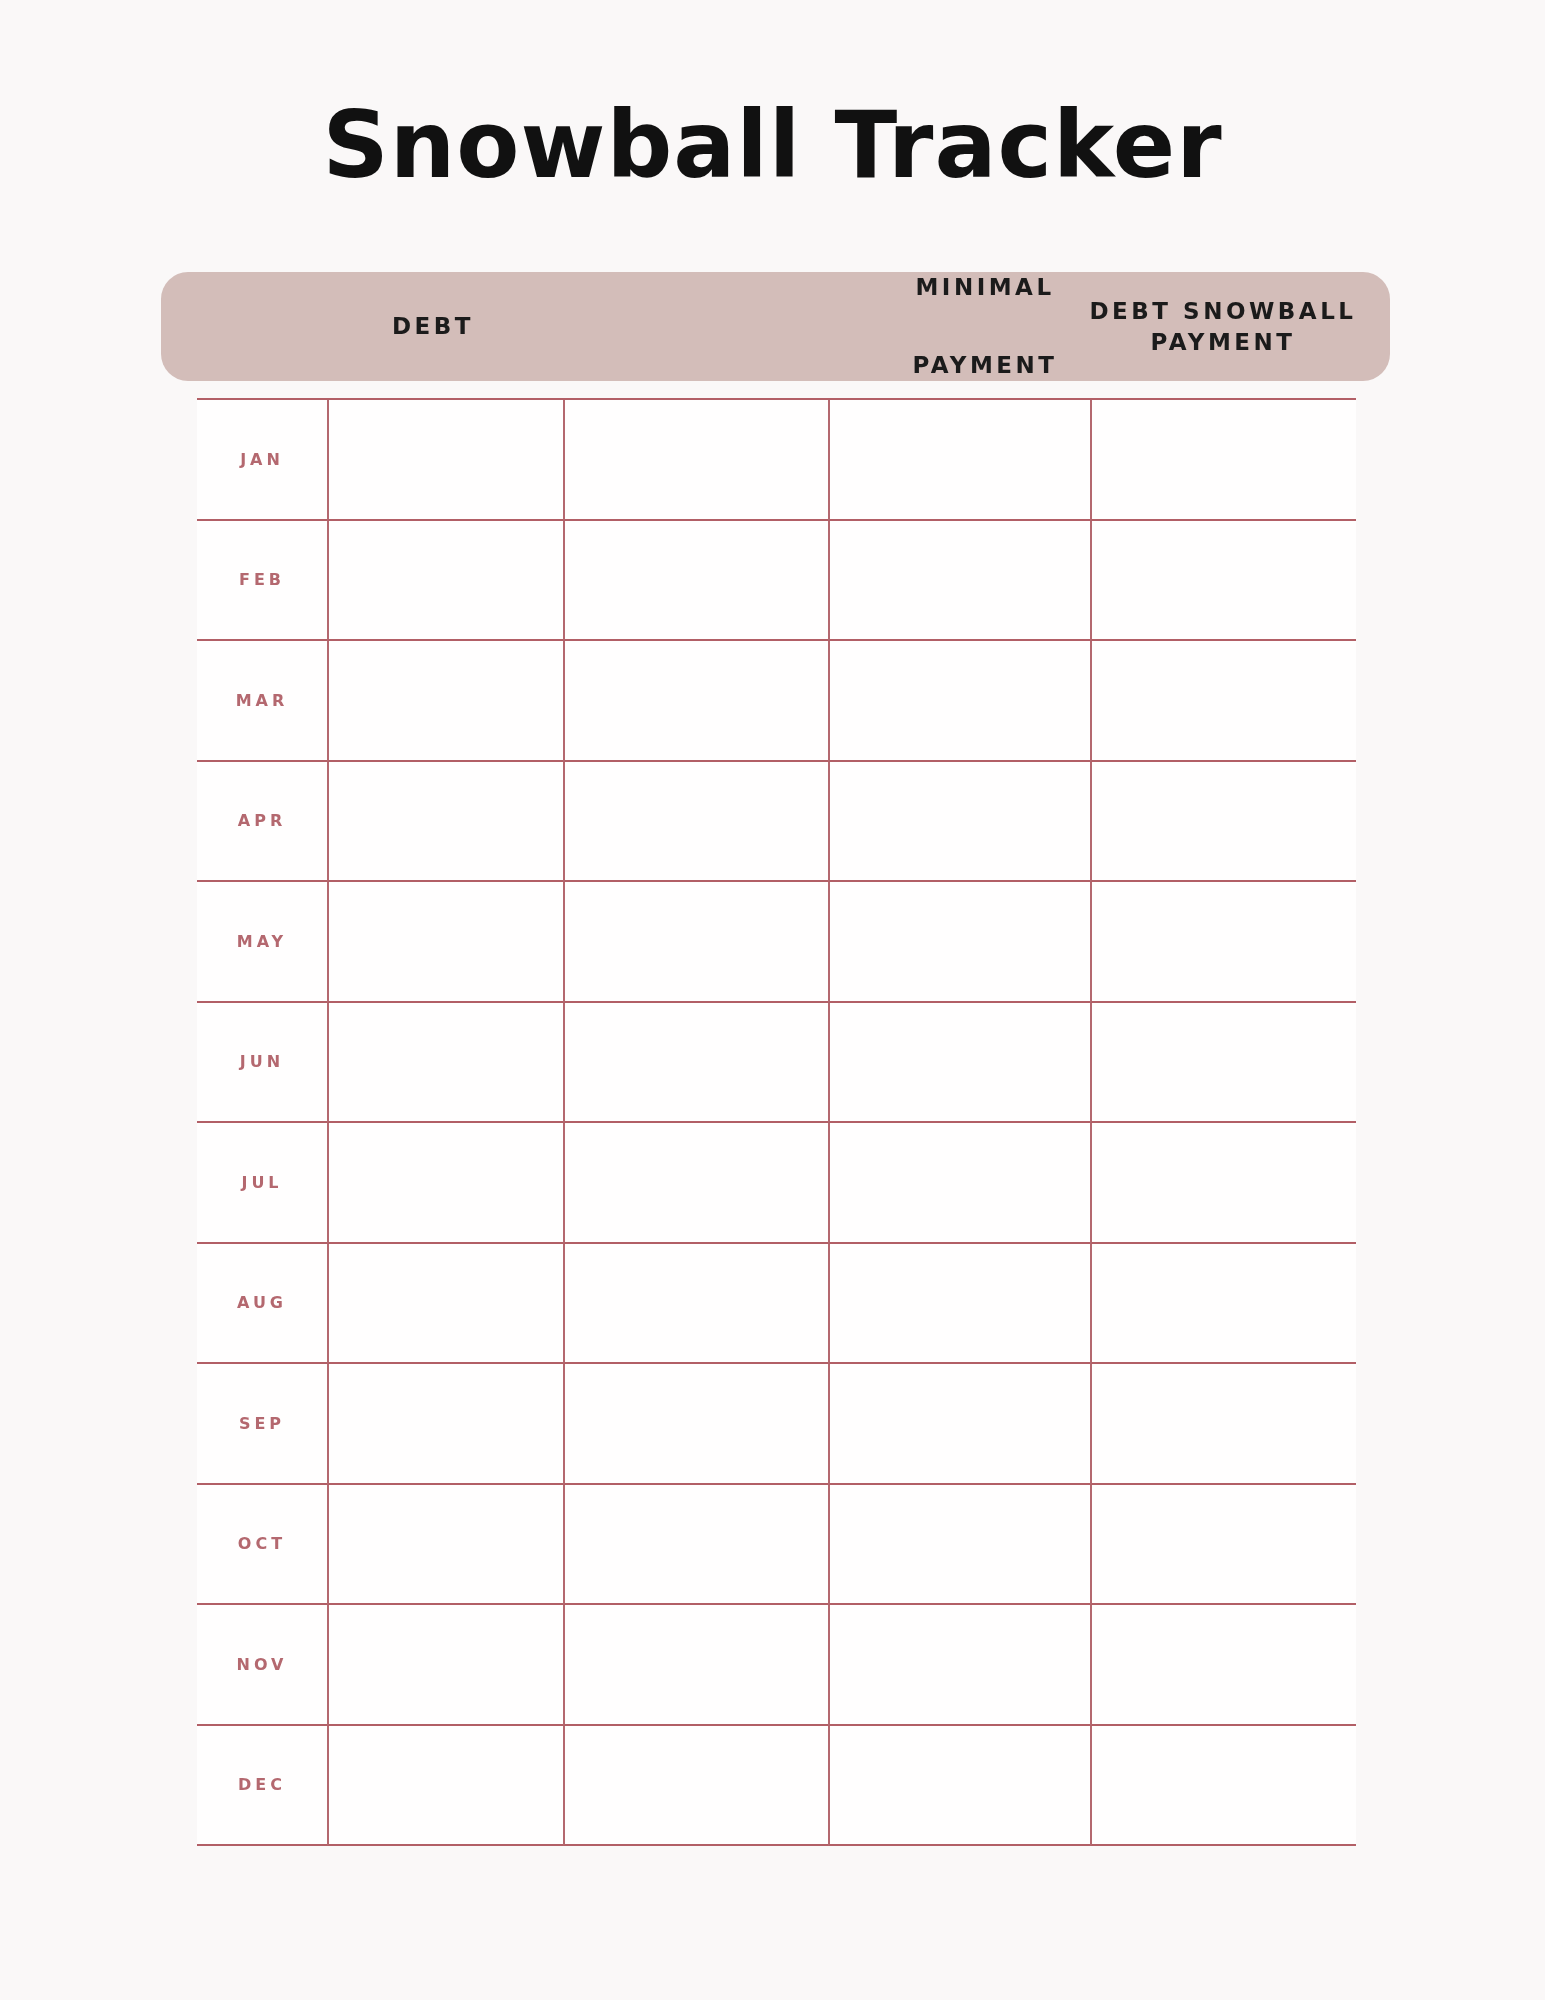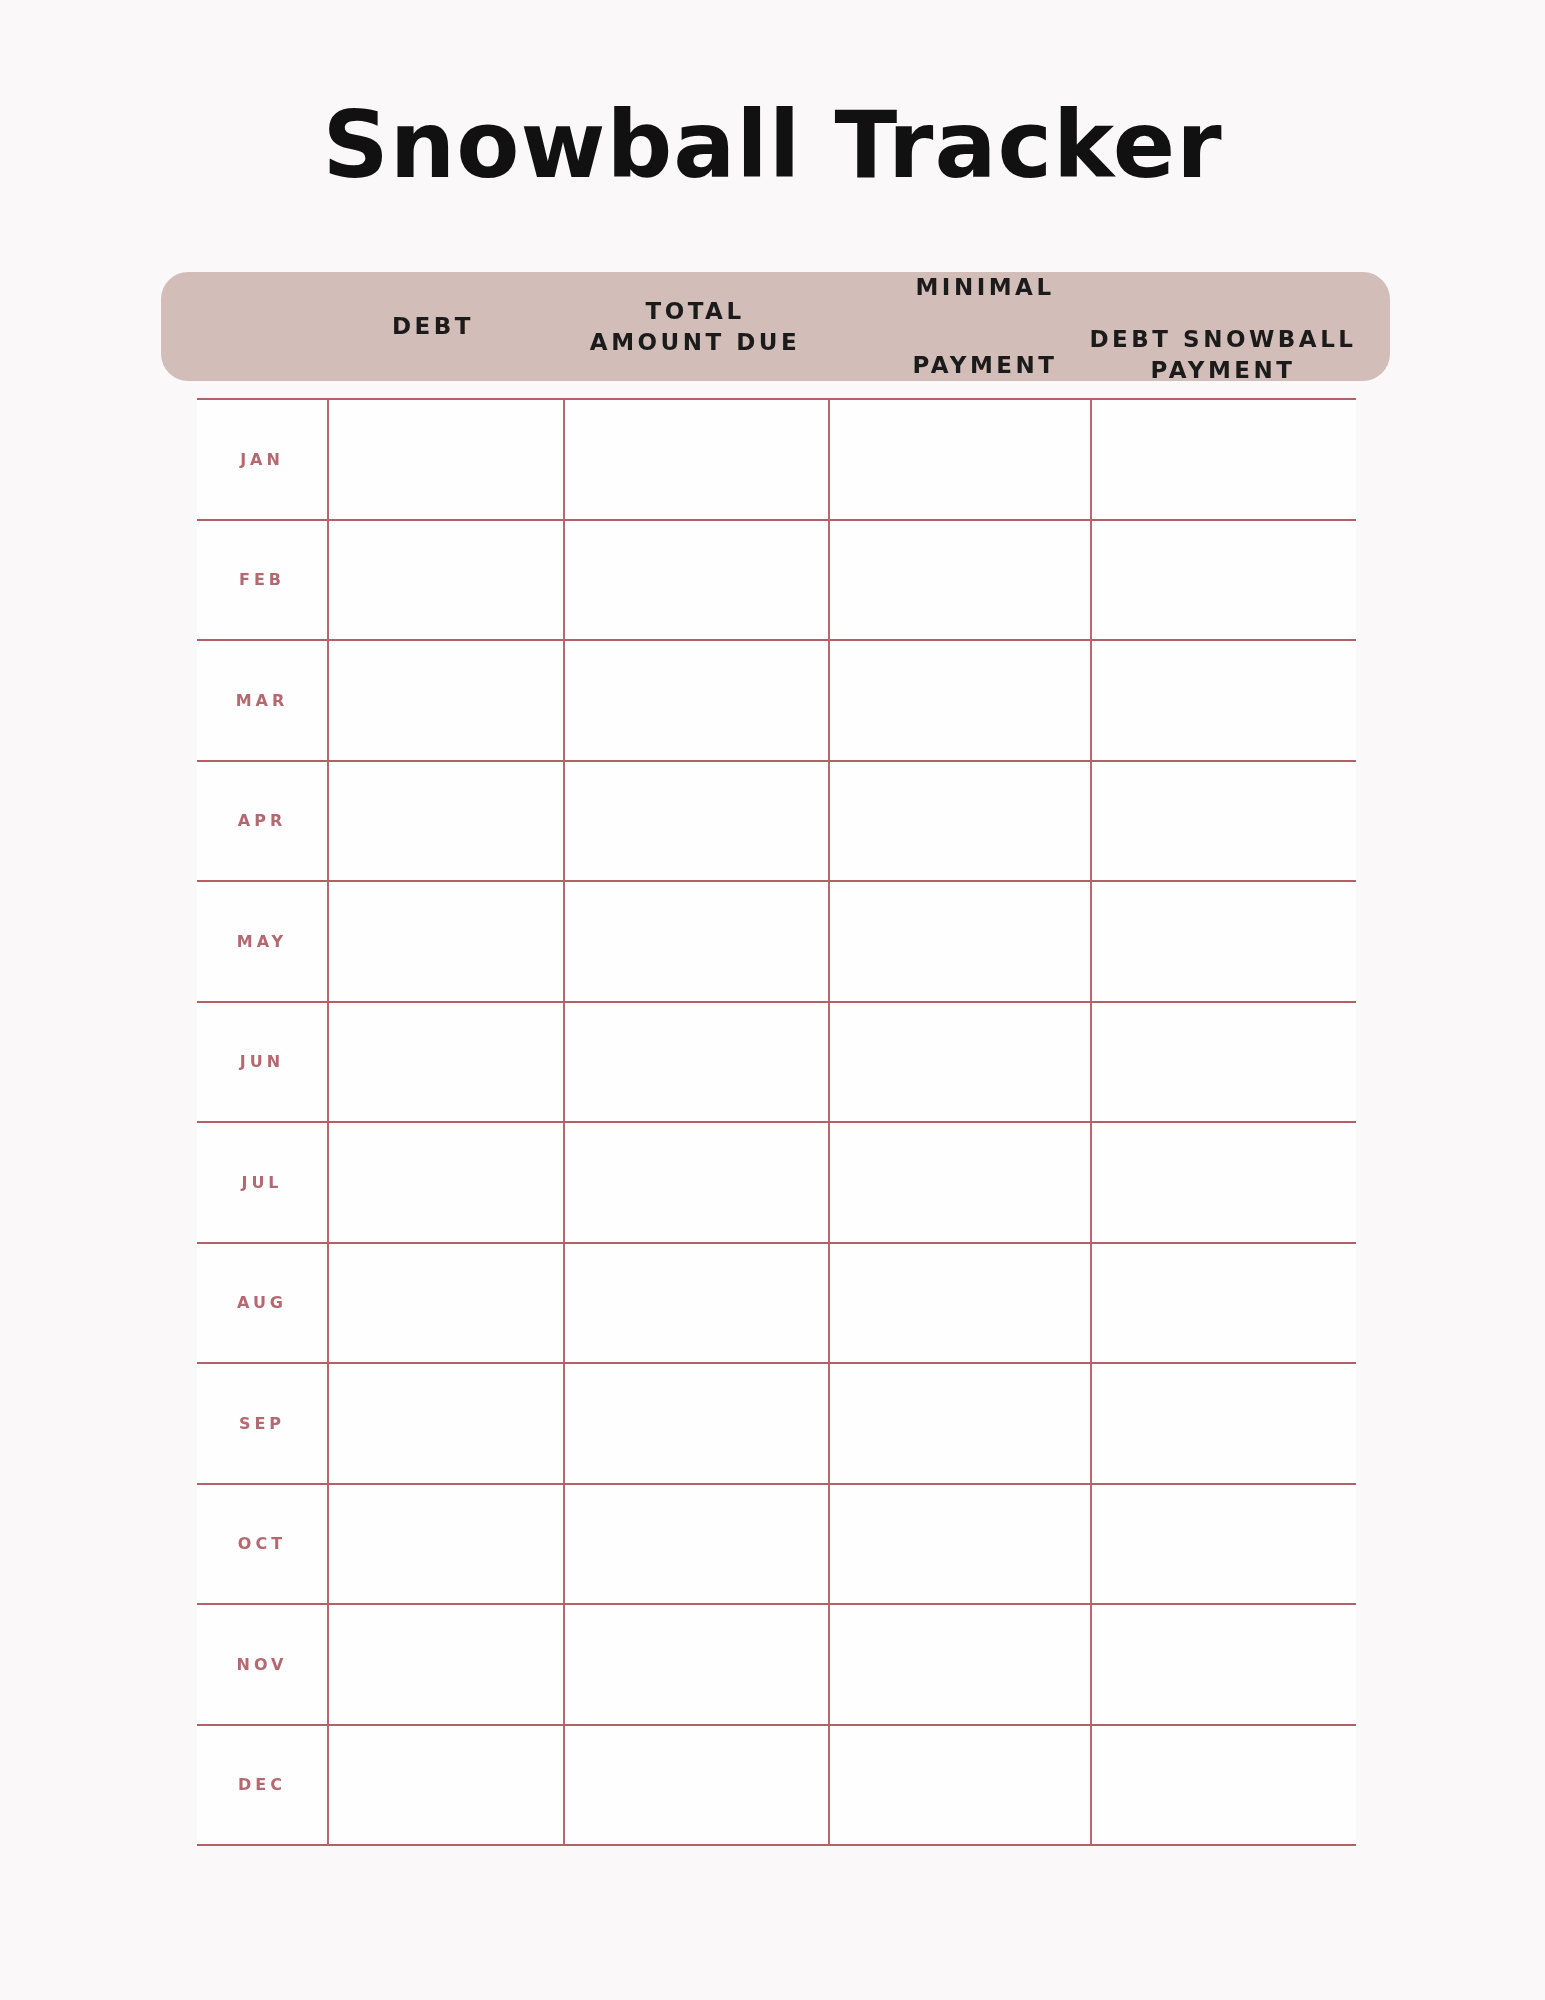--- a/index.html
+++ b/index.html
@@ -51,21 +51,21 @@
     font-weight:bold;
     font-size:23px;
     letter-spacing:3.5px;
     line-height:31px;
     color:var(--band-text);
   }
   
   .band-label.c1{left:132px;}
   .band-label.c2{left:394px;}
   .band-label.c3{left:684px;justify-content:space-between;}
-  .band-label.c4{left:922px;margin-top:28px;}
+  .band-label.c4{left:922px;}
 
   
   .grid{
     position:absolute;
     left:197px;top:398px;
     width:1159px;height:1448px;
     display:grid;
     grid-template-columns:130px 236px 265px 262px auto;
     grid-template-rows:repeat(12,1fr);
     border-top:2px solid var(--line);
@@ -89,24 +89,20 @@
 
 <div class="page">
 
   <div class="title">Snowball Tracker</div>
 
   <div class="band">
     <div class="band-label c1">
       <span>DEBT</span>
       <span></span>
     </div>
-    <div class="band-label c2">
-      <span>TOTAL</span>
-      <span>AMOUNT DUE</span>
-    </div>
     <div class="band-label c3">
       <span>MINIMAL</span>
       <span>PAYMENT</span>
     </div>
     <div class="band-label c4">
       <span>DEBT SNOWBALL</span>
       <span>PAYMENT</span>
     </div>
   </div>
 

